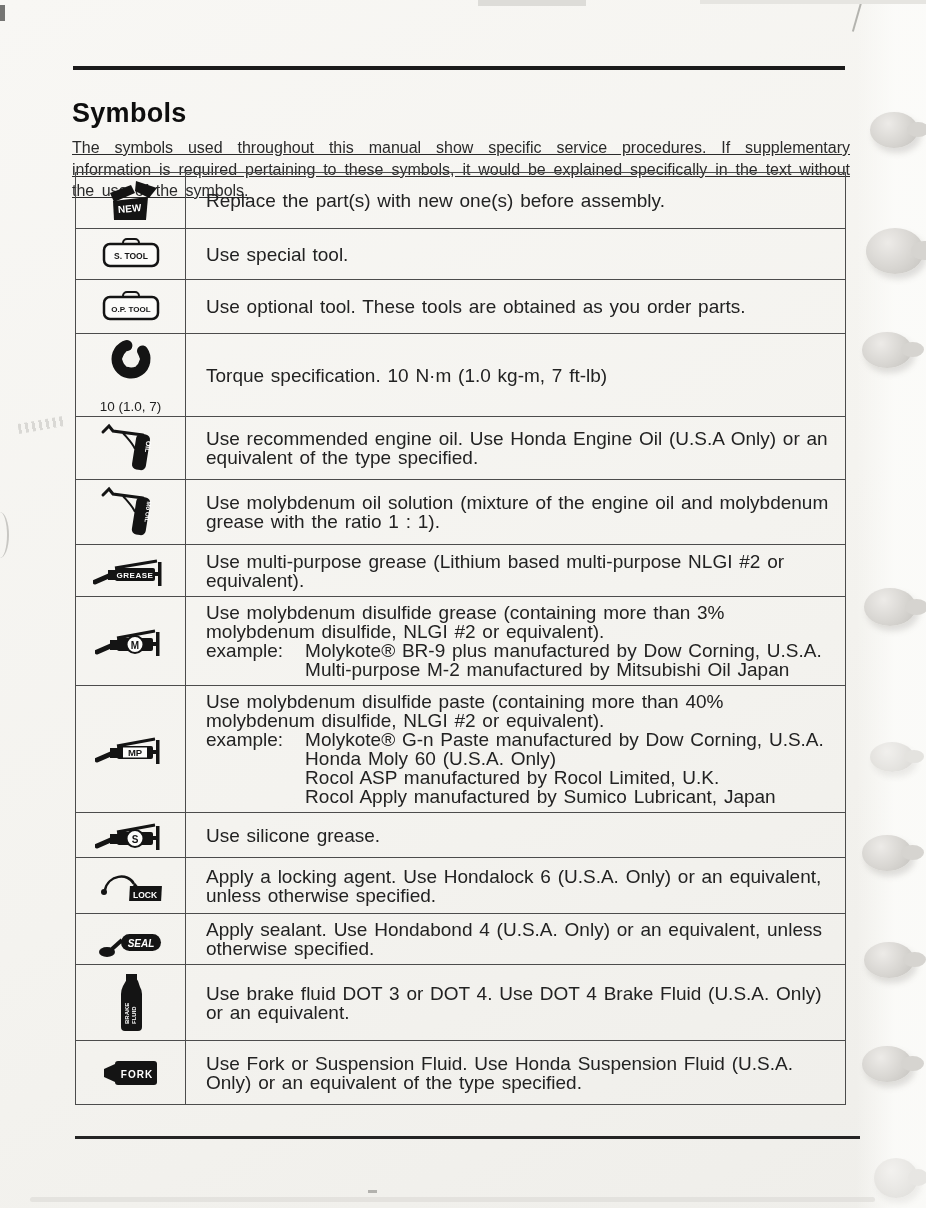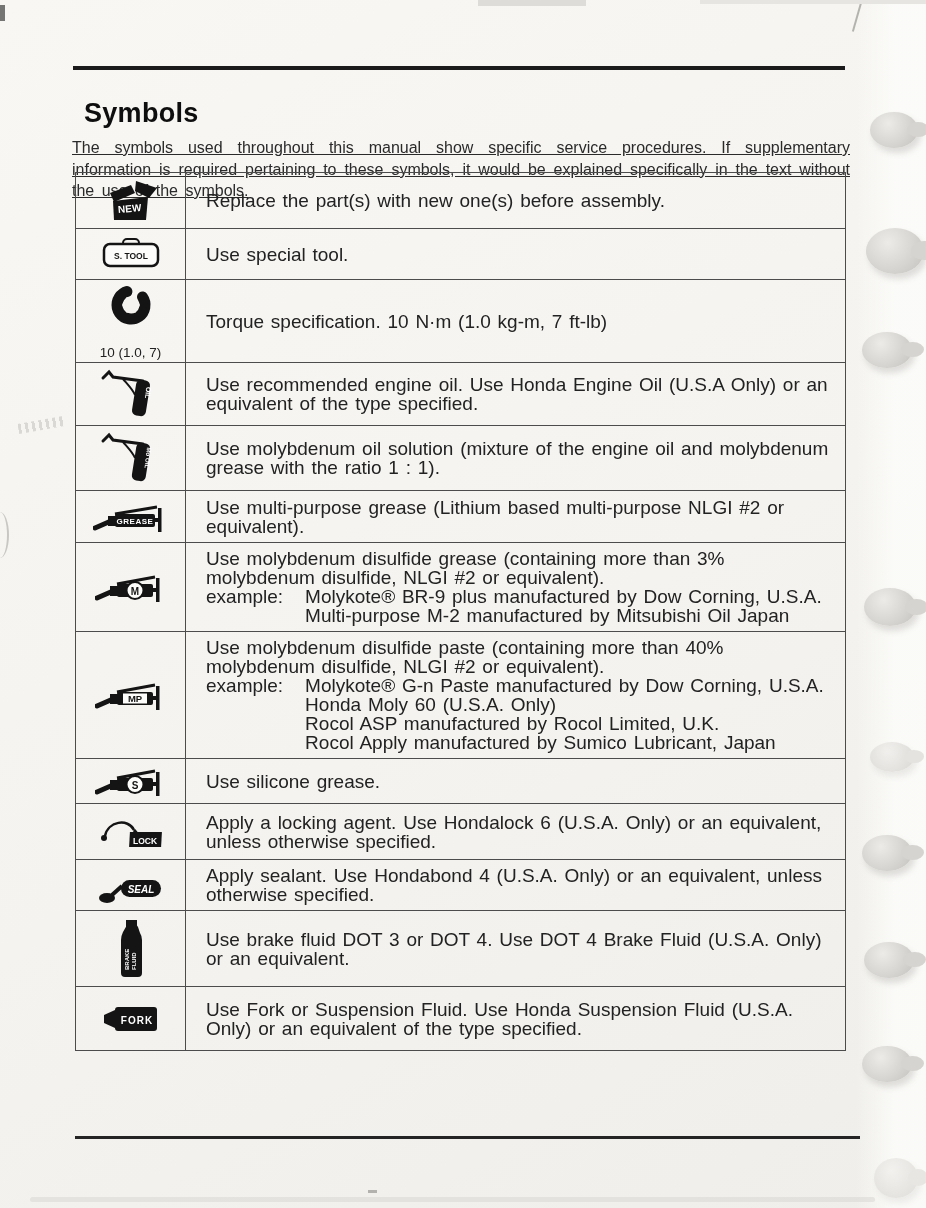--- a/index.html
+++ b/index.html
@@ -10,21 +10,21 @@
     background:linear-gradient(150deg,#f8f7f4 0%,#f4f3ef 55%,#efeeea 100%);
   }
   .binder-margin { position:absolute; right:0; top:0; width:70px; height:100%;
     background:linear-gradient(90deg, rgba(250,250,248,0) 0%, rgba(252,252,250,0.85) 55%); }
 
   
   .rule-top { position:absolute; left:73px; top:66px; width:772px; height:4px; background:#1b1b1b; }
   .rule-bottom { position:absolute; left:75px; top:1136px; width:785px; height:3px; background:#242424; }
 
   .page-title { position:absolute; left:72px; top:80px; font-size:27px; font-weight:bold;
-    letter-spacing:0.3px; color:#0e0e0e;margin-left:12px; }
+    letter-spacing:0.3px; color:#0e0e0e; }
   .intro { position:absolute; left:72px; top:121px; width:778px; font-size:16px;
     line-height:21.5px; text-align:justify; word-spacing:3px; color:#2a2a2a;text-decoration:underline; }
 
   
   table.symbols { position:absolute; left:75px; top:172px; width:770px;
     border-collapse:collapse; table-layout:fixed; }
   table.symbols td { border:1px solid #4c4c4c; }
   td.icon-cell { width:110px; text-align:center; vertical-align:middle; padding:2px 0; }
   td.desc-cell { padding:6px 10px 6px 20px; font-size:19px; line-height:19px;
     vertical-align:middle; word-spacing:1.5px; color:#222; }
@@ -113,20 +113,32 @@
         <rect x="24" y="2" width="16" height="9" rx="4" fill="none" stroke="#141414" stroke-width="2"></rect>
         <rect x="5" y="7" width="54" height="22" rx="6" fill="#fcfcfa" stroke="#141414" stroke-width="2.5"></rect>
         <text x="32" y="22" font-size="8.5" font-weight="bold" text-anchor="middle" fill="#141414">S. TOOL</text>
       </svg>
     </td>
     <td class="desc-cell">
           <div>Use special tool.</div>
         </td>
   </tr>
 
+  <tr class="r3">
+    <td class="icon-cell">
+      <svg width="64" height="34" viewBox="0 0 64 34">
+        <rect x="24" y="2" width="16" height="9" rx="4" fill="none" stroke="#141414" stroke-width="2"></rect>
+        <rect x="5" y="7" width="54" height="22" rx="6" fill="#fcfcfa" stroke="#141414" stroke-width="2.5"></rect>
+        <text x="32" y="22" font-size="8" font-weight="bold" text-anchor="middle" fill="#141414">O.P. TOOL</text>
+      </svg>
+    </td>
+    <td class="desc-cell">
+          <div>Use optional tool. These tools are obtained as you order parts.</div>
+        </td>
+  </tr>
 
   <tr class="r4">
     <td class="icon-cell">
       <svg width="56" height="46" viewBox="0 0 56 46">
         <g transform="rotate(-35 28 23)">
           <circle cx="28" cy="23" r="14" fill="none" stroke="#141414" stroke-width="11" stroke-dasharray="70 18" stroke-linecap="round"></circle>
         </g>
         <polygon points="37,23 32.5,30.8 23.5,30.8 19,23 23.5,15.2 32.5,15.2" fill="#f4f3ef"></polygon>
       </svg>
       <div class="torque-caption">10 (1.0, 7)</div>

